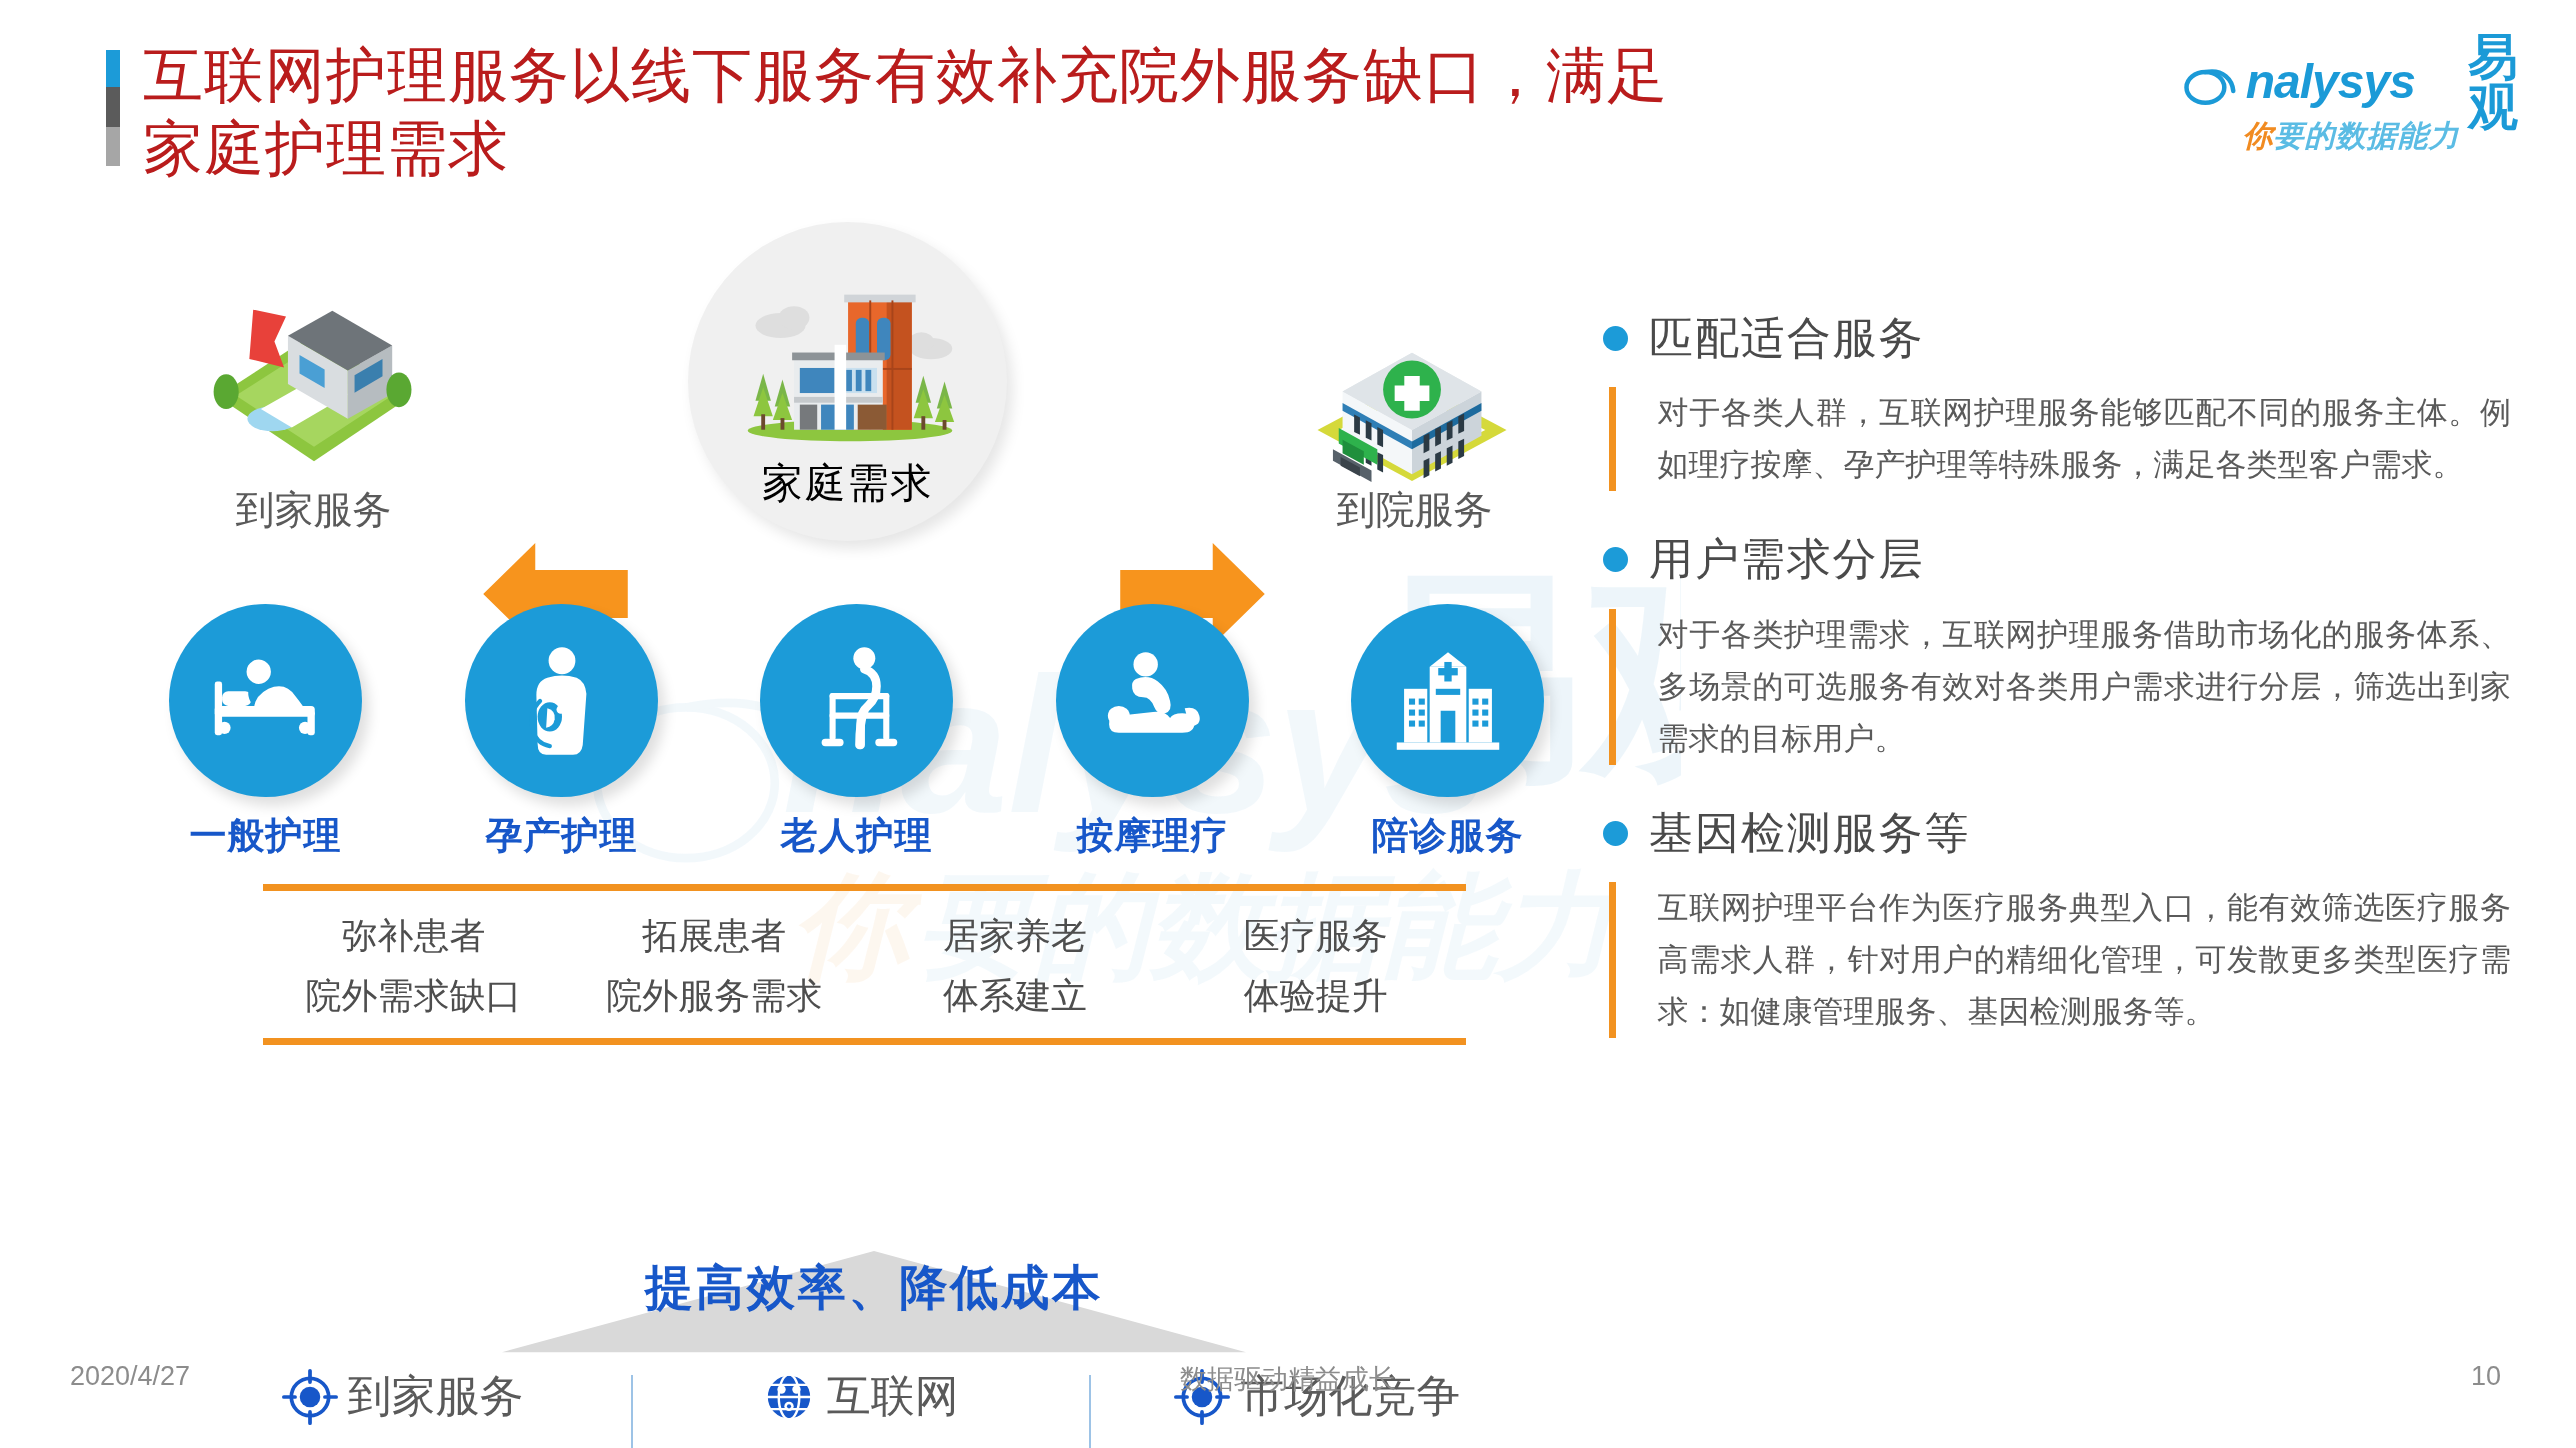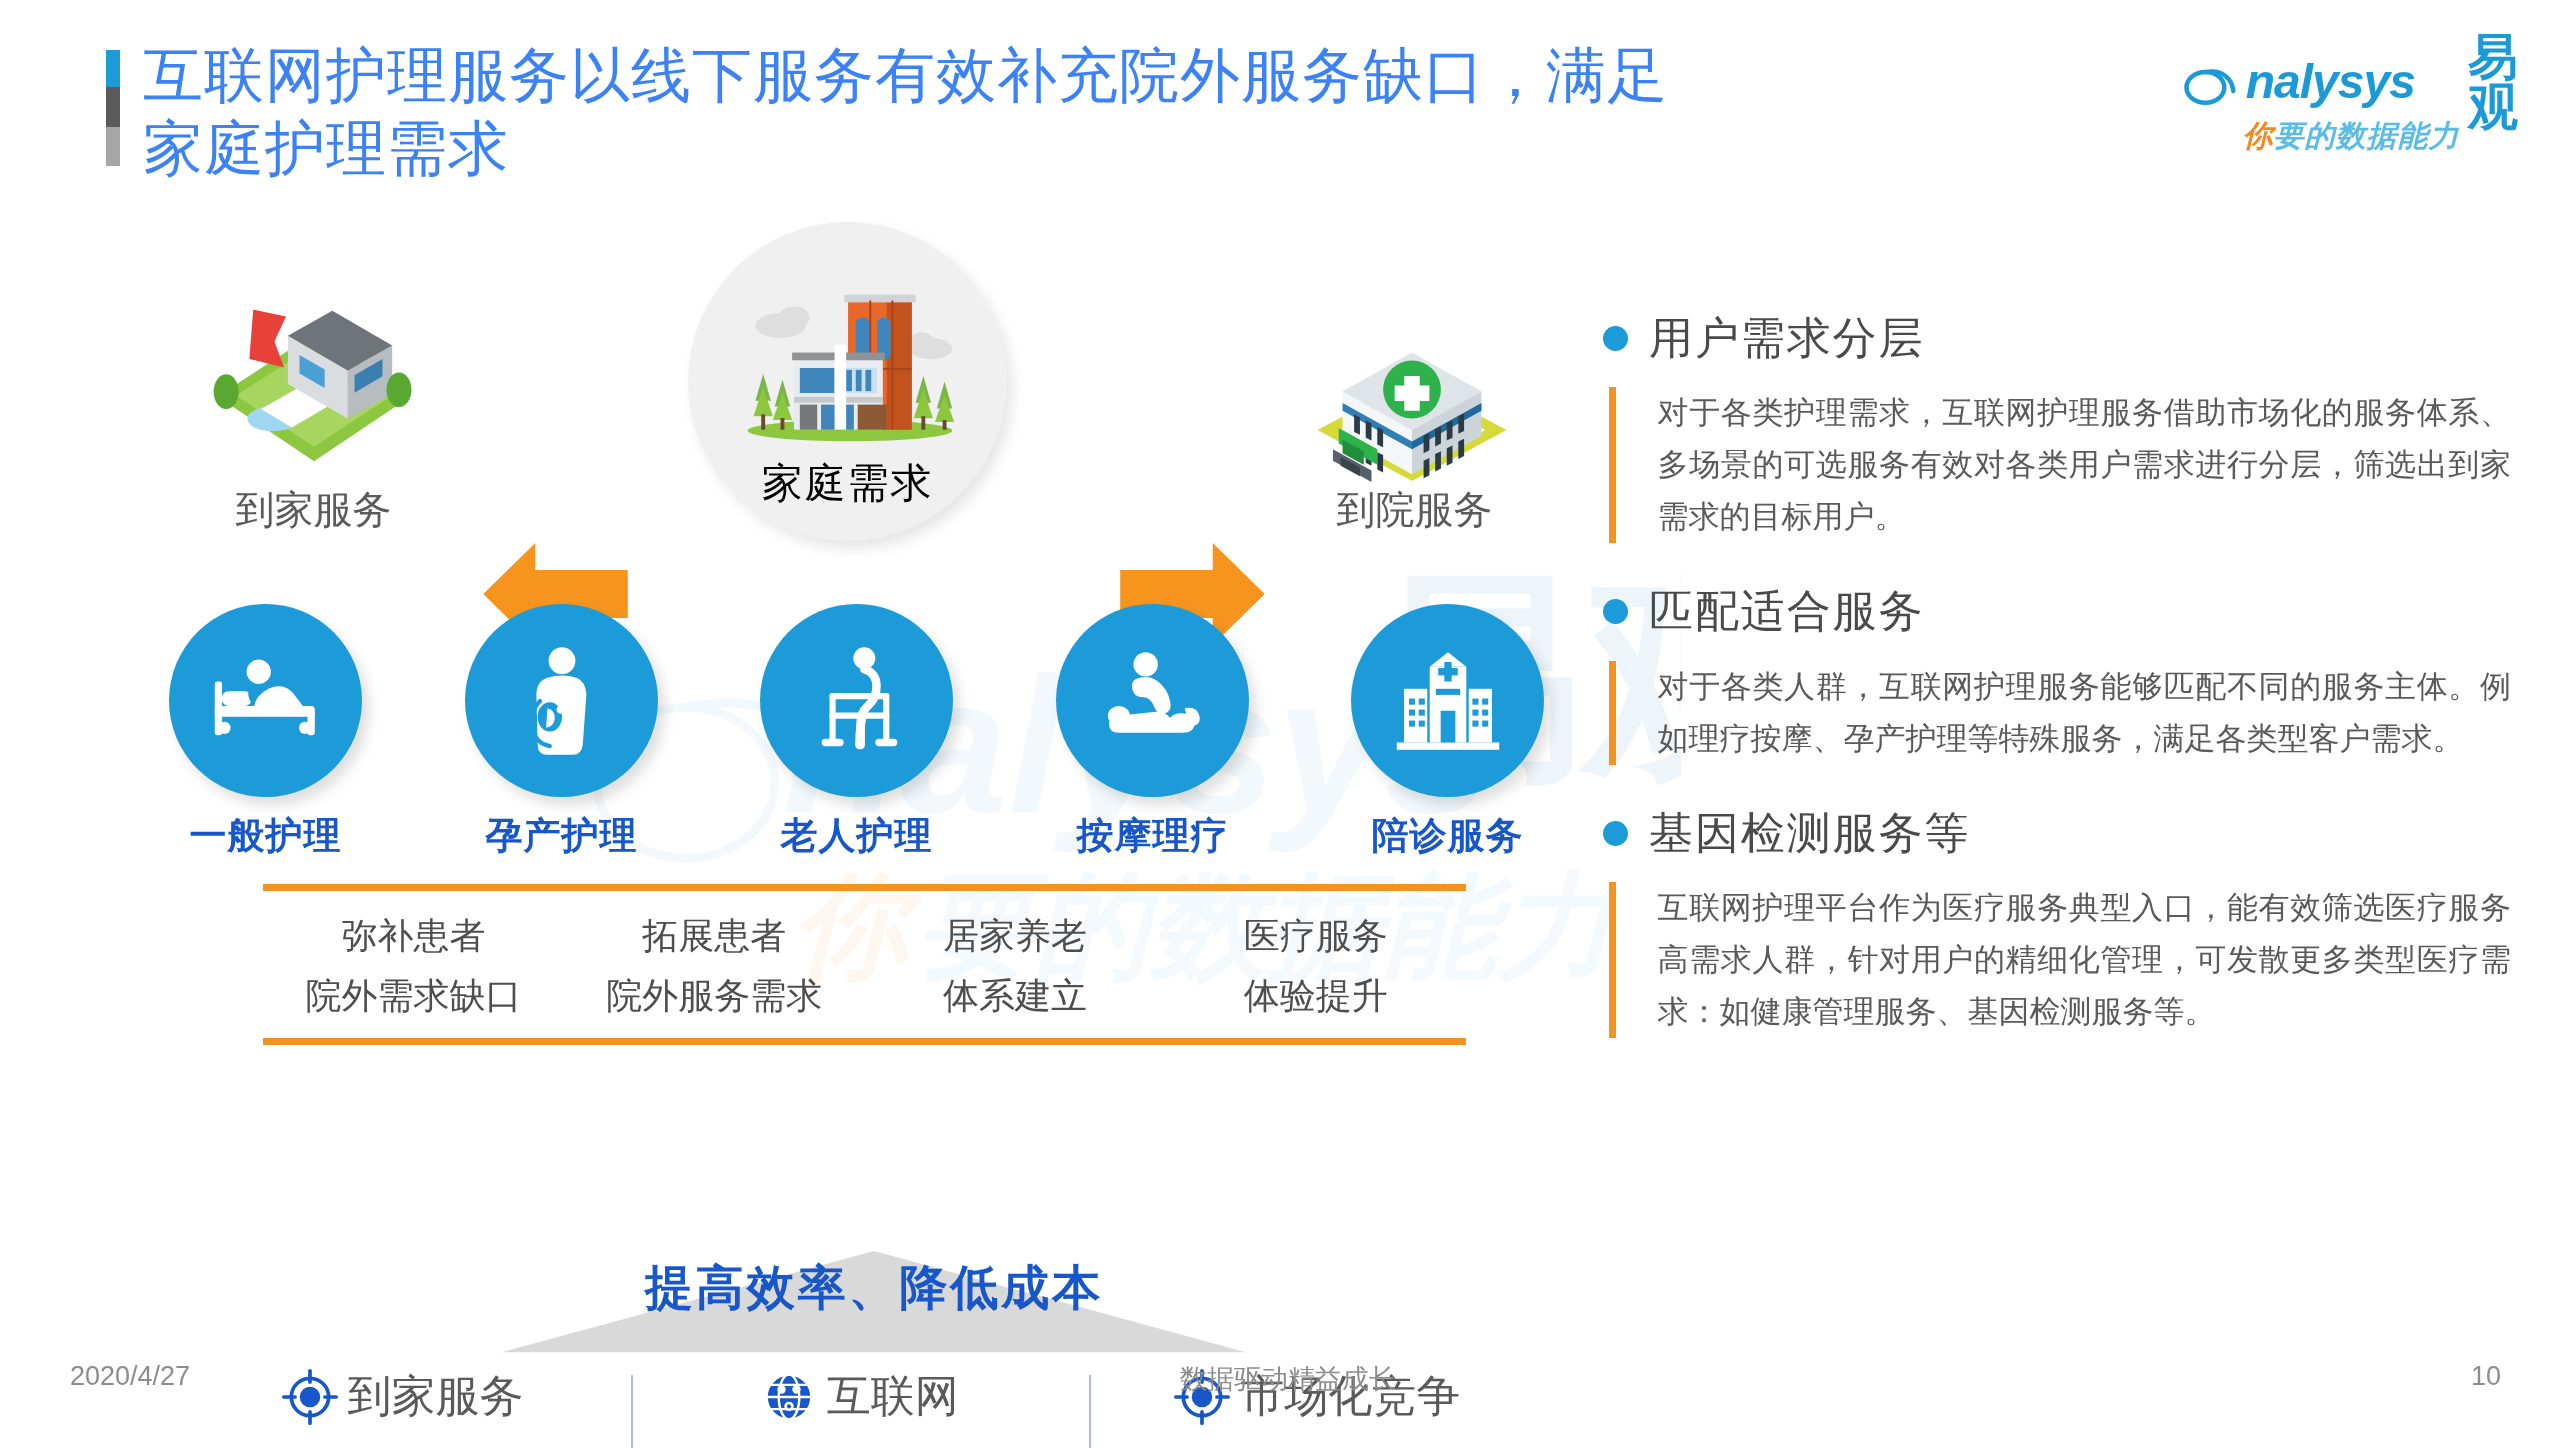--- a/index.html
+++ b/index.html
@@ -36,21 +36,21 @@
         #5b5b5b 32%, #5b5b5b 66%,
         #a6a6a6 66%, #a6a6a6 100%);
     z-index: 5;
   }
   .title {
     position: absolute;
     left: 143px; top: 39px;
     width: 1912px;
     font-size: 60px;
     line-height: 73px;
-    color: #3b82f6;
+    color: #b91c1c;
     letter-spacing: 1px;
     z-index: 5;
   }
 
   
   .logo {
     position: absolute;
     right: 56px; top: 46px;
     width: 338px; height: 118px;
     z-index: 6;
@@ -476,36 +476,36 @@
       </div>
     </div>
 
   </div>
 
   <div class="right-pane">
 
     <div class="rblock">
       <div class="rhead">
         <span class="rdot"></span>
+        <span class="rtitle">匹配适合服务</span>
+      </div>
+      <div class="rbody-wrap">
+        <div class="rbar"></div>
+        <div class="rbody">对于各类人群，互联网护理服务能够匹配不同的服务主体。例如理疗按摩、孕产护理等特殊服务，满足各类型客户需求。</div>
+      </div>
+    </div>
+
+    <div class="rblock">
+      <div class="rhead">
+        <span class="rdot"></span>
         <span class="rtitle">用户需求分层</span>
       </div>
       <div class="rbody-wrap">
         <div class="rbar"></div>
         <div class="rbody">对于各类护理需求，互联网护理服务借助市场化的服务体系、多场景的可选服务有效对各类用户需求进行分层，筛选出到家需求的目标用户。</div>
-      </div>
-    </div>
-
-    <div class="rblock">
-      <div class="rhead">
-        <span class="rdot"></span>
-        <span class="rtitle">匹配适合服务</span>
-      </div>
-      <div class="rbody-wrap">
-        <div class="rbar"></div>
-        <div class="rbody">对于各类人群，互联网护理服务能够匹配不同的服务主体。例如理疗按摩、孕产护理等特殊服务，满足各类型客户需求。</div>
       </div>
     </div>
 
     <div class="rblock">
       <div class="rhead">
         <span class="rdot"></span>
         <span class="rtitle">基因检测服务等</span>
       </div>
       <div class="rbody-wrap">
         <div class="rbar"></div>

